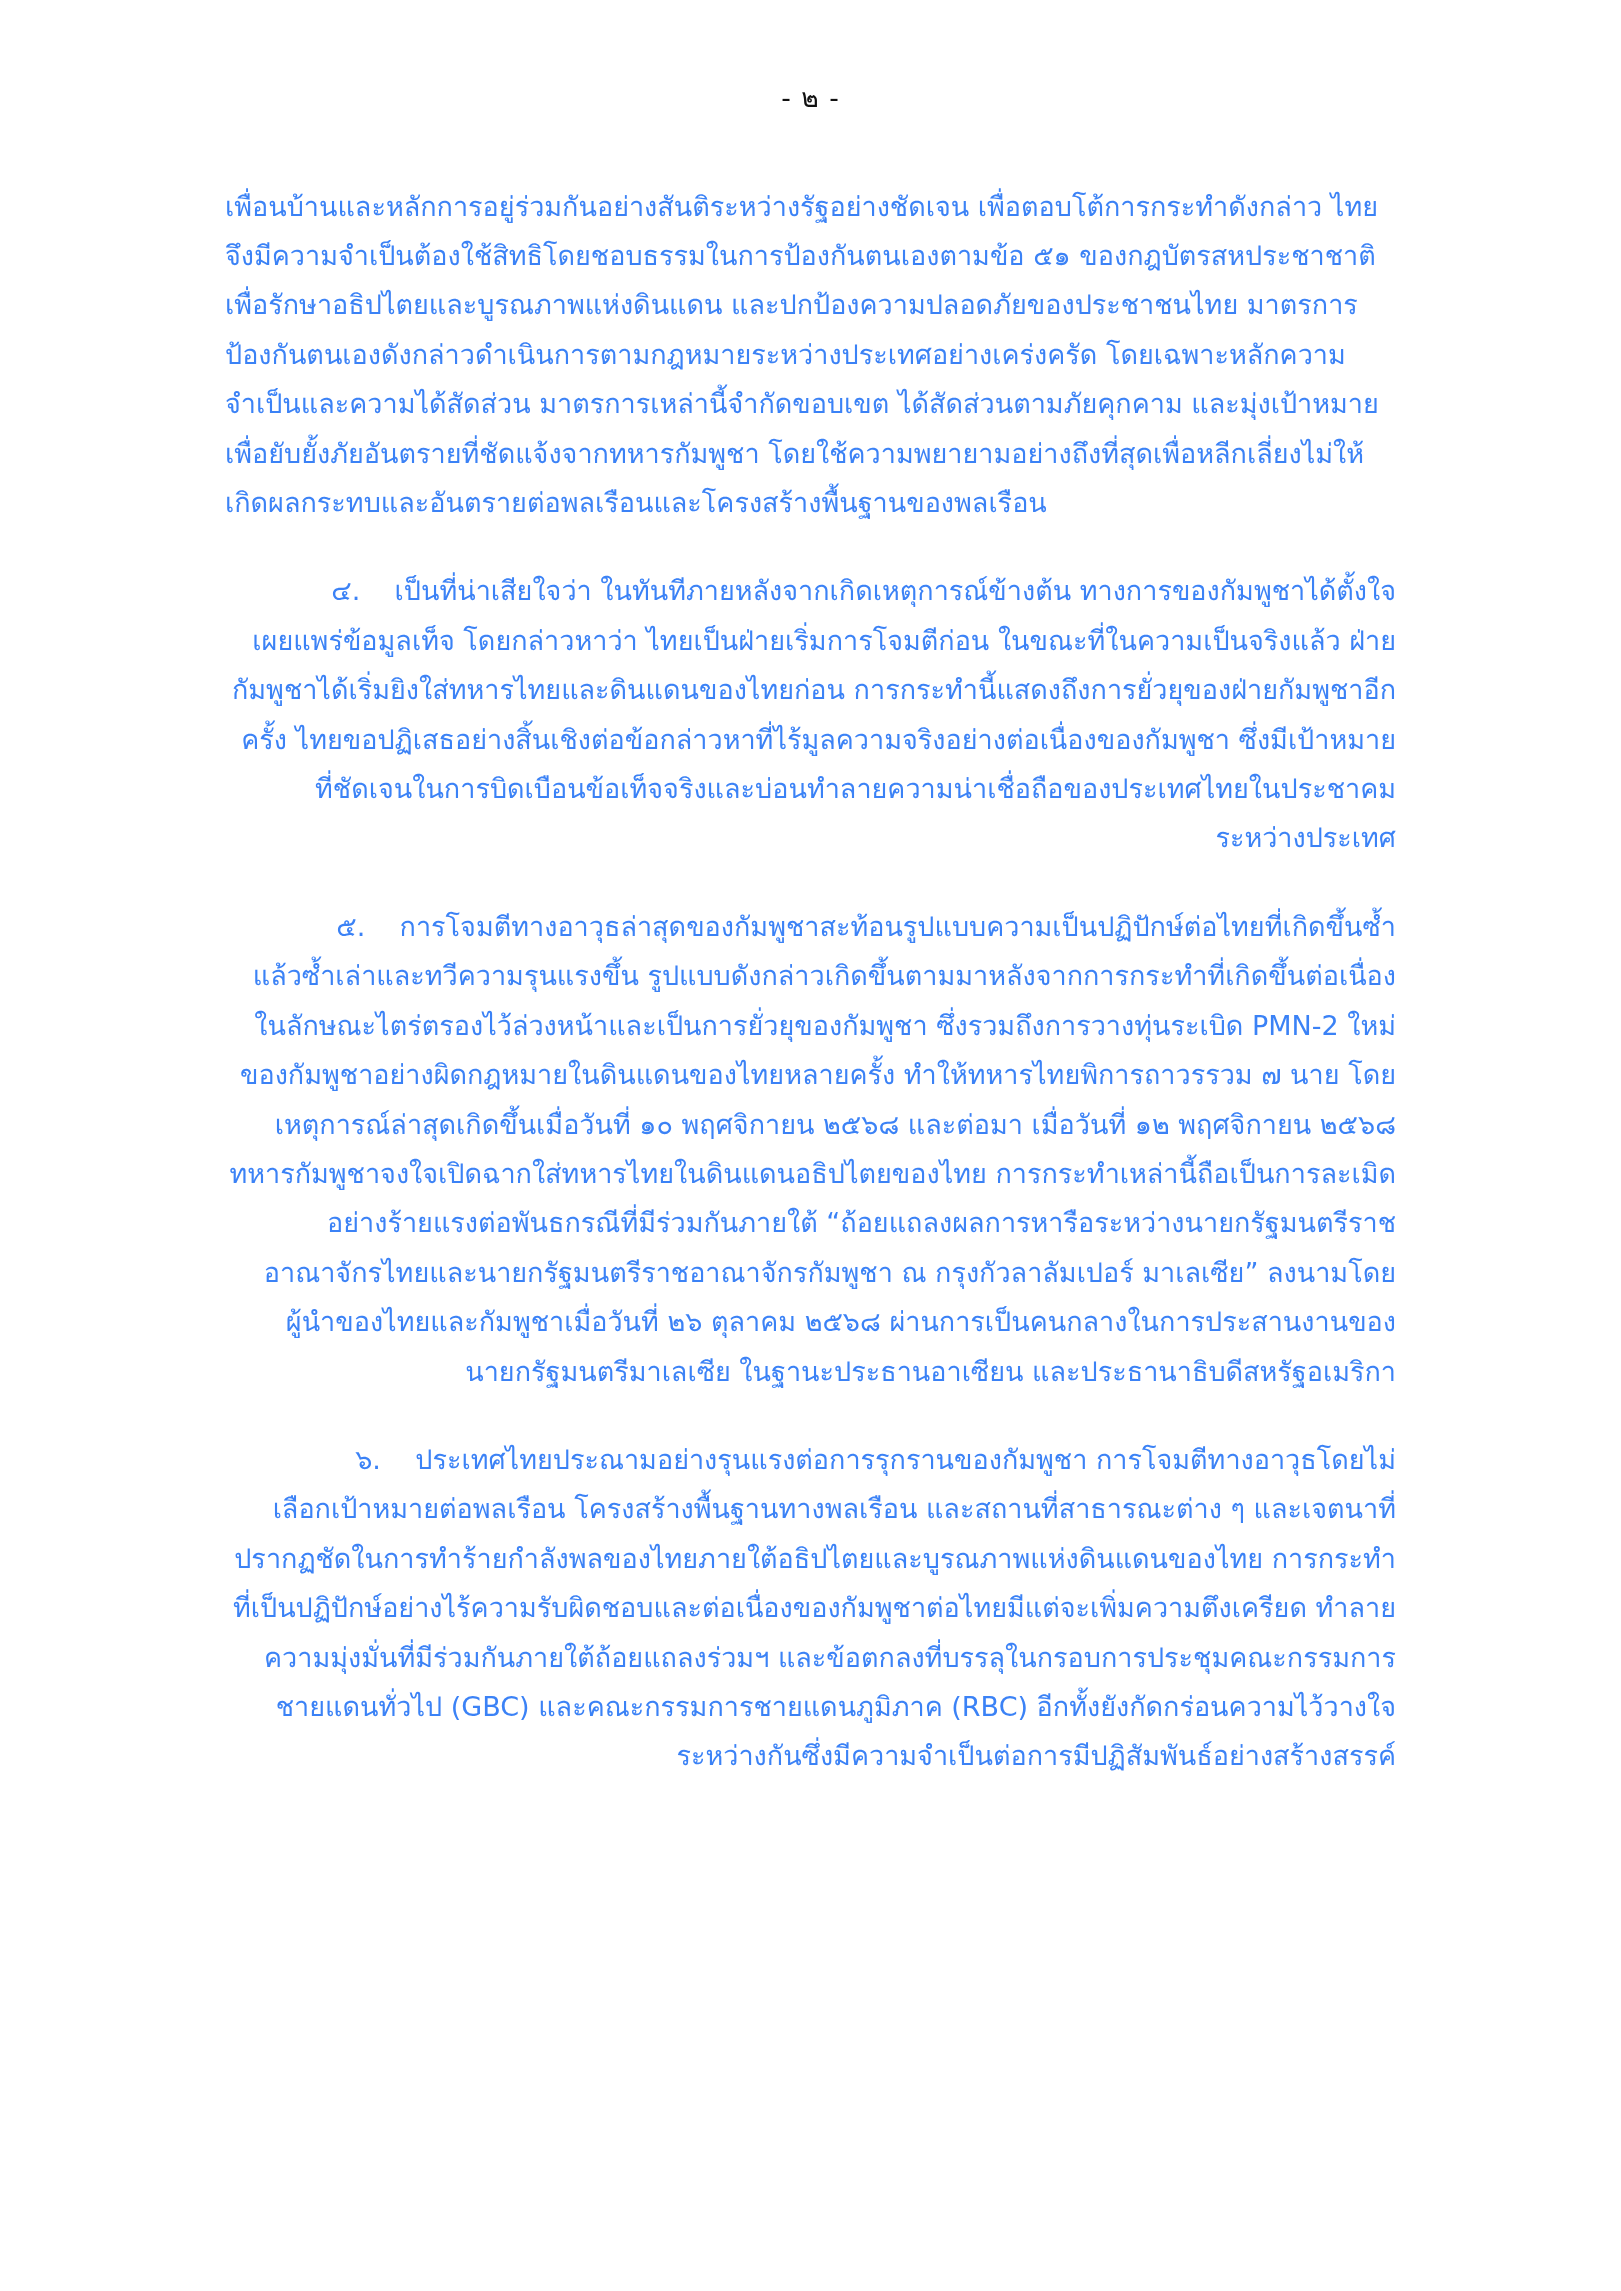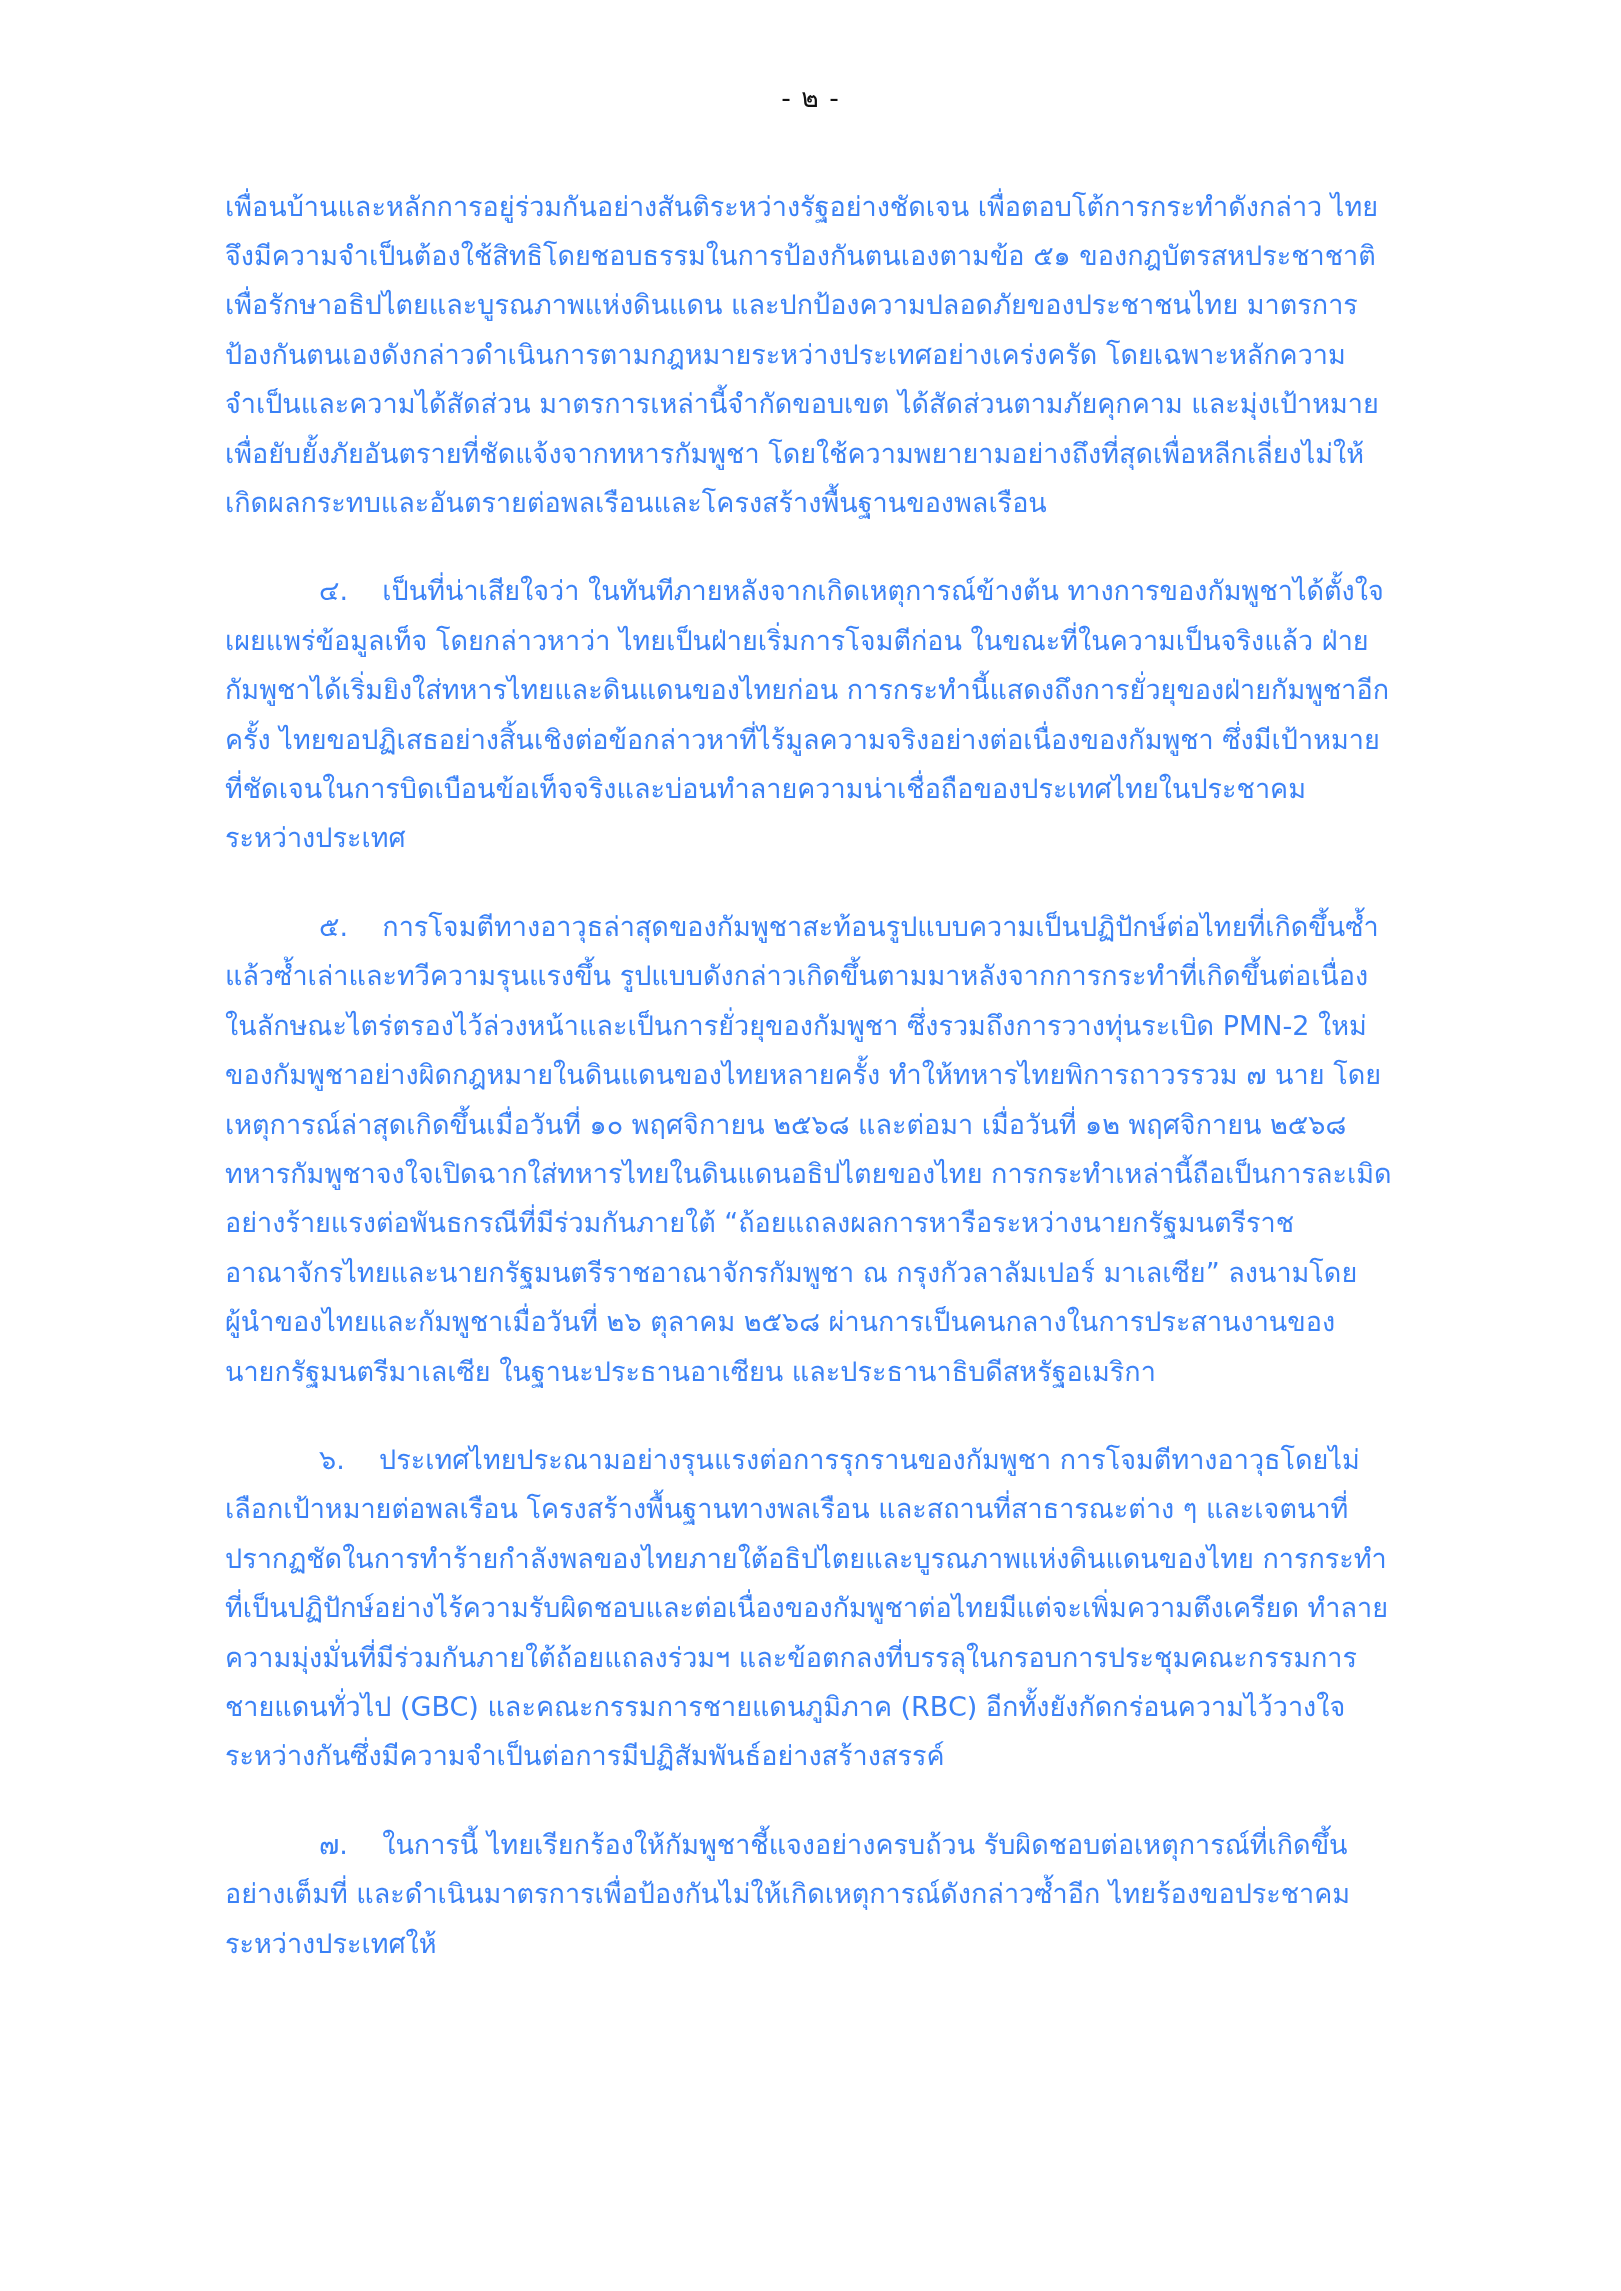--- a/index.html
+++ b/index.html
@@ -33,20 +33,21 @@
     line-height: 1.83;
     text-align: left;
     color: #3b82f6;
   }
   .para {
     margin: 0 0 39px 0;
     text-indent: 0;
   }
   .para.indent {
     text-indent: 94px;
+    text-align: right;
   }
   .para:last-child {
     margin-bottom: 0;
   }
 </style>
 </head>
 <body>
 
 <div class="page">
 
@@ -55,17 +56,16 @@
   <div class="body-text">
 
     <p class="para">เพื่อนบ้านและหลักการอยู่ร่วมกันอย่างสันติระหว่างรัฐอย่างชัดเจน เพื่อตอบโต้การกระทำดังกล่าว ไทยจึงมีความจำเป็นต้องใช้สิทธิโดยชอบธรรมในการป้องกันตนเองตามข้อ ๕๑ ของกฎบัตรสหประชาชาติเพื่อรักษาอธิปไตยและบูรณภาพแห่งดินแดน และปกป้องความปลอดภัยของประชาชนไทย มาตรการป้องกันตนเองดังกล่าวดำเนินการตามกฎหมายระหว่างประเทศอย่างเคร่งครัด โดยเฉพาะหลักความจำเป็นและความได้สัดส่วน มาตรการเหล่านี้จำกัดขอบเขต ได้สัดส่วนตามภัยคุกคาม และมุ่งเป้าหมายเพื่อยับยั้งภัยอันตรายที่ชัดแจ้งจากทหารกัมพูชา โดยใช้ความพยายามอย่างถึงที่สุดเพื่อหลีกเลี่ยงไม่ให้เกิดผลกระทบและอันตรายต่อพลเรือนและโครงสร้างพื้นฐานของพลเรือน</p>
 
     <p class="para indent">๔.&nbsp;&nbsp;&nbsp;&nbsp;เป็นที่น่าเสียใจว่า ในทันทีภายหลังจากเกิดเหตุการณ์ข้างต้น ทางการของกัมพูชาได้ตั้งใจเผยแพร่ข้อมูลเท็จ โดยกล่าวหาว่า ไทยเป็นฝ่ายเริ่มการโจมตีก่อน ในขณะที่ในความเป็นจริงแล้ว ฝ่ายกัมพูชาได้เริ่มยิงใส่ทหารไทยและดินแดนของไทยก่อน การกระทำนี้แสดงถึงการยั่วยุของฝ่ายกัมพูชาอีกครั้ง ไทยขอปฏิเสธอย่างสิ้นเชิงต่อข้อกล่าวหาที่ไร้มูลความจริงอย่างต่อเนื่องของกัมพูชา ซึ่งมีเป้าหมายที่ชัดเจนในการบิดเบือนข้อเท็จจริงและบ่อนทำลายความน่าเชื่อถือของประเทศไทยในประชาคมระหว่างประเทศ</p>
 
     <p class="para indent">๕.&nbsp;&nbsp;&nbsp;&nbsp;การโจมตีทางอาวุธล่าสุดของกัมพูชาสะท้อนรูปแบบความเป็นปฏิปักษ์ต่อไทยที่เกิดขึ้นซ้ำแล้วซ้ำเล่าและทวีความรุนแรงขึ้น รูปแบบดังกล่าวเกิดขึ้นตามมาหลังจากการกระทำที่เกิดขึ้นต่อเนื่องในลักษณะไตร่ตรองไว้ล่วงหน้าและเป็นการยั่วยุของกัมพูชา ซึ่งรวมถึงการวางทุ่นระเบิด PMN-2 ใหม่ของกัมพูชาอย่างผิดกฎหมายในดินแดนของไทยหลายครั้ง ทำให้ทหารไทยพิการถาวรรวม ๗ นาย โดยเหตุการณ์ล่าสุดเกิดขึ้นเมื่อวันที่ ๑๐ พฤศจิกายน ๒๕๖๘ และต่อมา เมื่อวันที่ ๑๒ พฤศจิกายน ๒๕๖๘ ทหารกัมพูชาจงใจเปิดฉากใส่ทหารไทยในดินแดนอธิปไตยของไทย การกระทำเหล่านี้ถือเป็นการละเมิดอย่างร้ายแรงต่อพันธกรณีที่มีร่วมกันภายใต้ “ถ้อยแถลงผลการหารือระหว่างนายกรัฐมนตรีราชอาณาจักรไทยและนายกรัฐมนตรีราชอาณาจักรกัมพูชา ณ กรุงกัวลาลัมเปอร์ มาเลเซีย” ลงนามโดยผู้นำของไทยและกัมพูชาเมื่อวันที่ ๒๖ ตุลาคม ๒๕๖๘ ผ่านการเป็นคนกลางในการประสานงานของนายกรัฐมนตรีมาเลเซีย ในฐานะประธานอาเซียน และประธานาธิบดีสหรัฐอเมริกา</p>
 
     <p class="para indent">๖.&nbsp;&nbsp;&nbsp;&nbsp;ประเทศไทยประณามอย่างรุนแรงต่อการรุกรานของกัมพูชา การโจมตีทางอาวุธโดยไม่เลือกเป้าหมายต่อพลเรือน โครงสร้างพื้นฐานทางพลเรือน และสถานที่สาธารณะต่าง ๆ และเจตนาที่ปรากฏชัดในการทำร้ายกำลังพลของไทยภายใต้อธิปไตยและบูรณภาพแห่งดินแดนของไทย การกระทำที่เป็นปฏิปักษ์อย่างไร้ความรับผิดชอบและต่อเนื่องของกัมพูชาต่อไทยมีแต่จะเพิ่มความตึงเครียด ทำลายความมุ่งมั่นที่มีร่วมกันภายใต้ถ้อยแถลงร่วมฯ และข้อตกลงที่บรรลุในกรอบการประชุมคณะกรรมการชายแดนทั่วไป (GBC) และคณะกรรมการชายแดนภูมิภาค (RBC) อีกทั้งยังกัดกร่อนความไว้วางใจระหว่างกันซึ่งมีความจำเป็นต่อการมีปฏิสัมพันธ์อย่างสร้างสรรค์</p>
 
-    <p class="para indent">๗.&nbsp;&nbsp;&nbsp;&nbsp;ในการนี้ ไทยเรียกร้องให้กัมพูชาชี้แจงอย่างครบถ้วน รับผิดชอบต่อเหตุการณ์ที่เกิดขึ้นอย่างเต็มที่ และดำเนินมาตรการเพื่อป้องกันไม่ให้เกิดเหตุการณ์ดังกล่าวซ้ำอีก ไทยร้องขอประชาคมระหว่างประเทศให้</p>
 
   </div>
 </div>
 
 
 </body></html>

